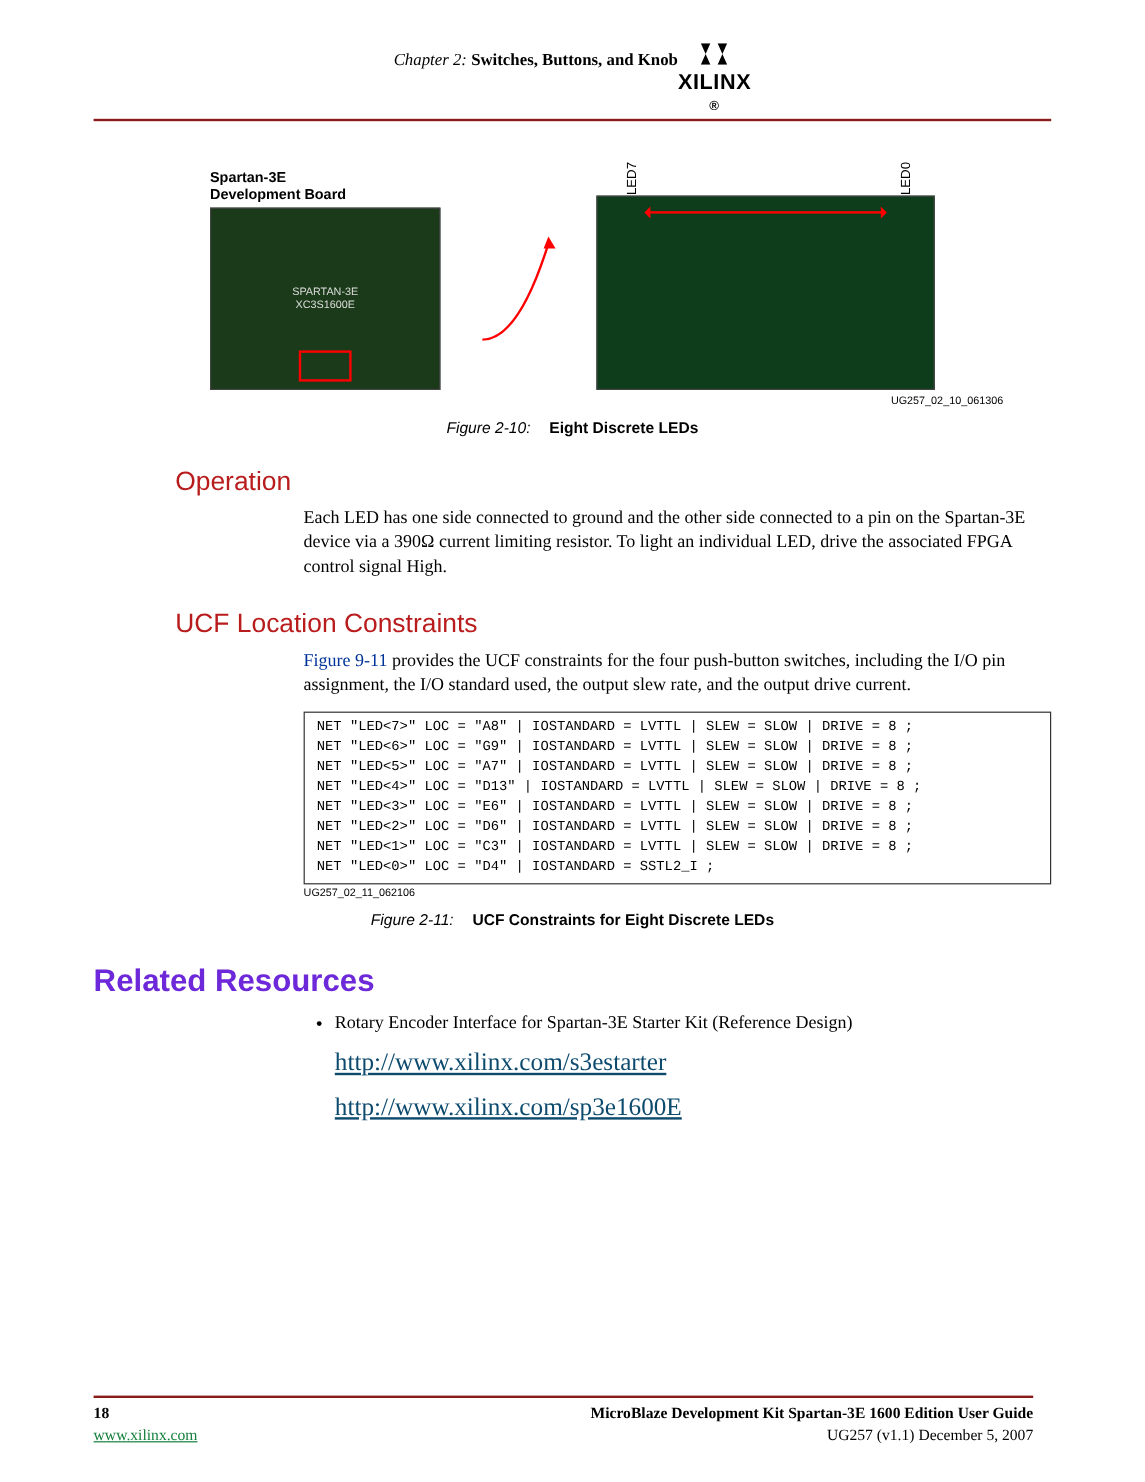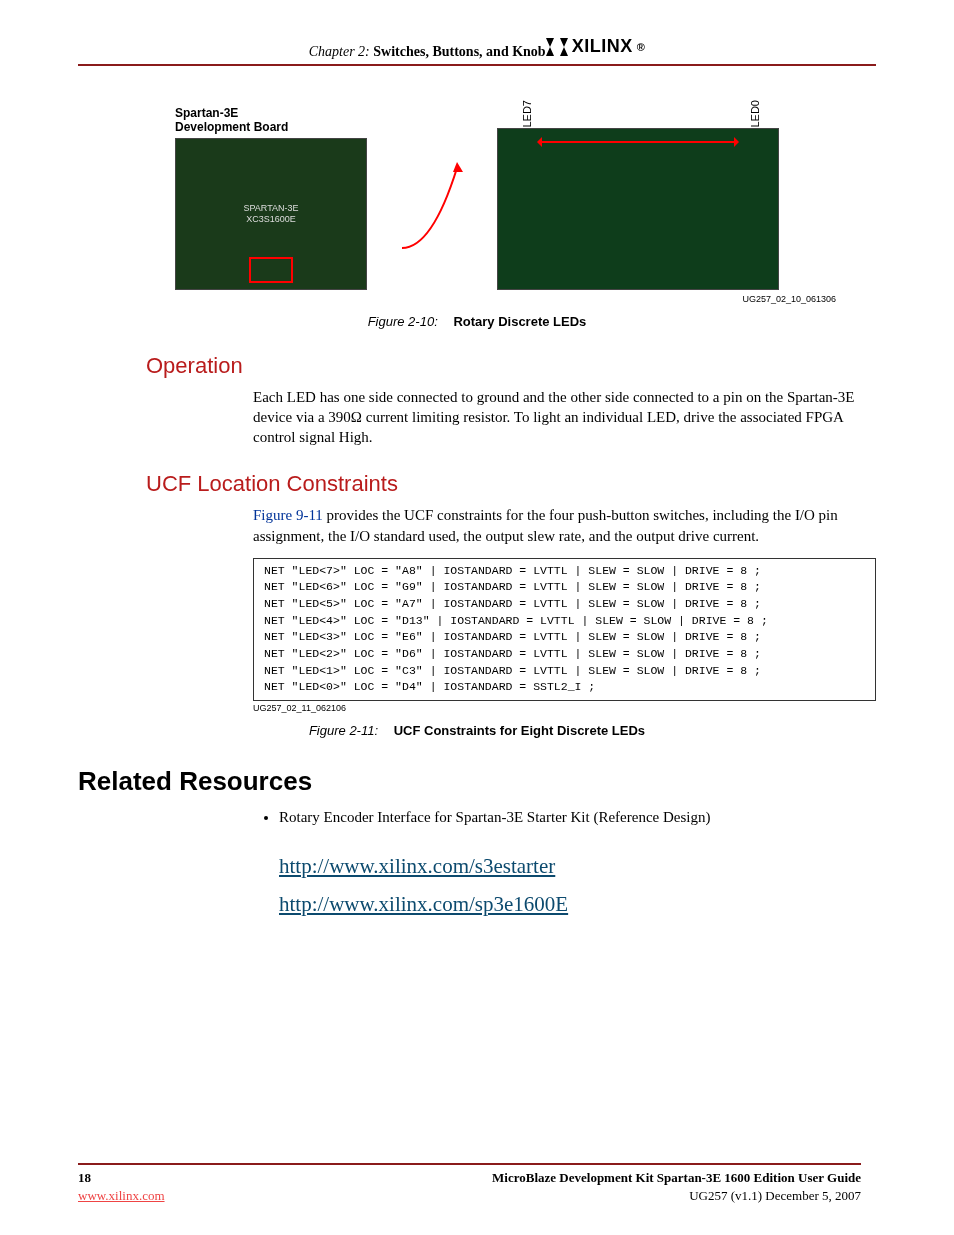--- a/index.html
+++ b/index.html
@@ -33,20 +33,21 @@
     font-size: 14px;
   }
   .logo {
     font-family: Arial, Helvetica, sans-serif;
     font-weight: 800;
     font-size: 18px;
     letter-spacing: 0.5px;
     display: flex;
     align-items: center;
     gap: 4px;
+    flex-direction: column;
   }
   .logo svg { display:block; }
   .figure-block {
     margin-top: 40px;
     text-align: center;
   }
   .fig-row {
     display: flex;
     justify-content: center;
     align-items: flex-start;
@@ -130,21 +131,21 @@
   .fig-caption .title { font-weight: bold; margin-left:12px;}
   h2.section {
     font-family: Arial, Helvetica, sans-serif;
     color: #b91c1c;
     font-weight: normal;
     font-size: 22px;
     margin: 24px 0 8px 68px;
   }
   h1.section-l {
     font-family: Arial, Helvetica, sans-serif;
-    color: #000000;
+    color: #6d28d9;
     font-weight: bold;
     font-size: 26px;
     margin: 28px 0 8px 0;
   }
   p.body {
     font-size: 15px;
     line-height: 1.35;
     margin: 0 0 12px 175px;
   }
   .link-nou { color: #003399; text-decoration: none;}
@@ -164,21 +165,21 @@
     text-align: left;
     margin: 2px 0 0 175px;
   }
   ul.res {
     margin: 4px 0 0 175px;
     padding-left: 26px;
   }
   ul.res li {
     font-size: 15px;
     line-height: 1.6;
-    margin-bottom: 19px;
+    margin-bottom: 2px;
   }
   .res-link {
     display:block;
     color:#0c4a6e;
     text-decoration:underline;
     margin-left: 201px;
     font-size:21px;
     line-height:1.8;
     cursor:pointer;
   }
@@ -188,21 +189,21 @@
     left:78px;
     right:93px;
     border-top: 2px solid #8a1b1b;
     padding-top: 4px;
     font-size: 13px;
     display:flex;
     justify-content:space-between;
   }
   .footer .left { line-height:1.4;}
   .footer .right { text-align:right; line-height:1.4;}
-  .footer .url { color:#ef4444; text-decoration:underline; cursor:pointer;margin-top:41px;}
+  .footer .url { color:#15803d; text-decoration:underline; cursor:pointer;margin-top:41px;}
   .chip-text{
     color:#ddd;
     font-family:Arial,sans-serif;
     font-size:9px;
     text-align:center;
     line-height:1.2;
   }
 </style>
 </head>
 <body>
@@ -243,21 +244,21 @@
       <span class="led-vert led7">LED7</span>
       <span class="led-vert led0">LED0</span>
       <div class="board-ph2" style="margin-top:22px;">
         <div class="arrow-red"></div>
       </div>
     </div>
   </div>
   <div class="fig-id-small">UG257_02_10_061306</div>
   <div class="fig-caption">
     <span class="num">Figure 2-10:</span>
-    <span class="title">Rotary Discrete LEDs</span>
+    <span class="title">Eight Discrete LEDs</span>
   </div>
 </div>
 
 <h2 class="section">Operation</h2>
 <p class="body">Each LED has one side connected to ground and the other side connected to a pin on the Spartan-3E device via a 390Ω current limiting resistor. To light an individual LED, drive the associated FPGA control signal High.</p>
 
 <h2 class="section">UCF Location Constraints</h2>
 <p class="body">
   <span class="link-nou">Figure 9-11</span><span> provides the UCF constraints for the four push-button switches, including the I/O pin assignment, the I/O standard used, the output slew rate, and the output drive current.</span>
 </p>

